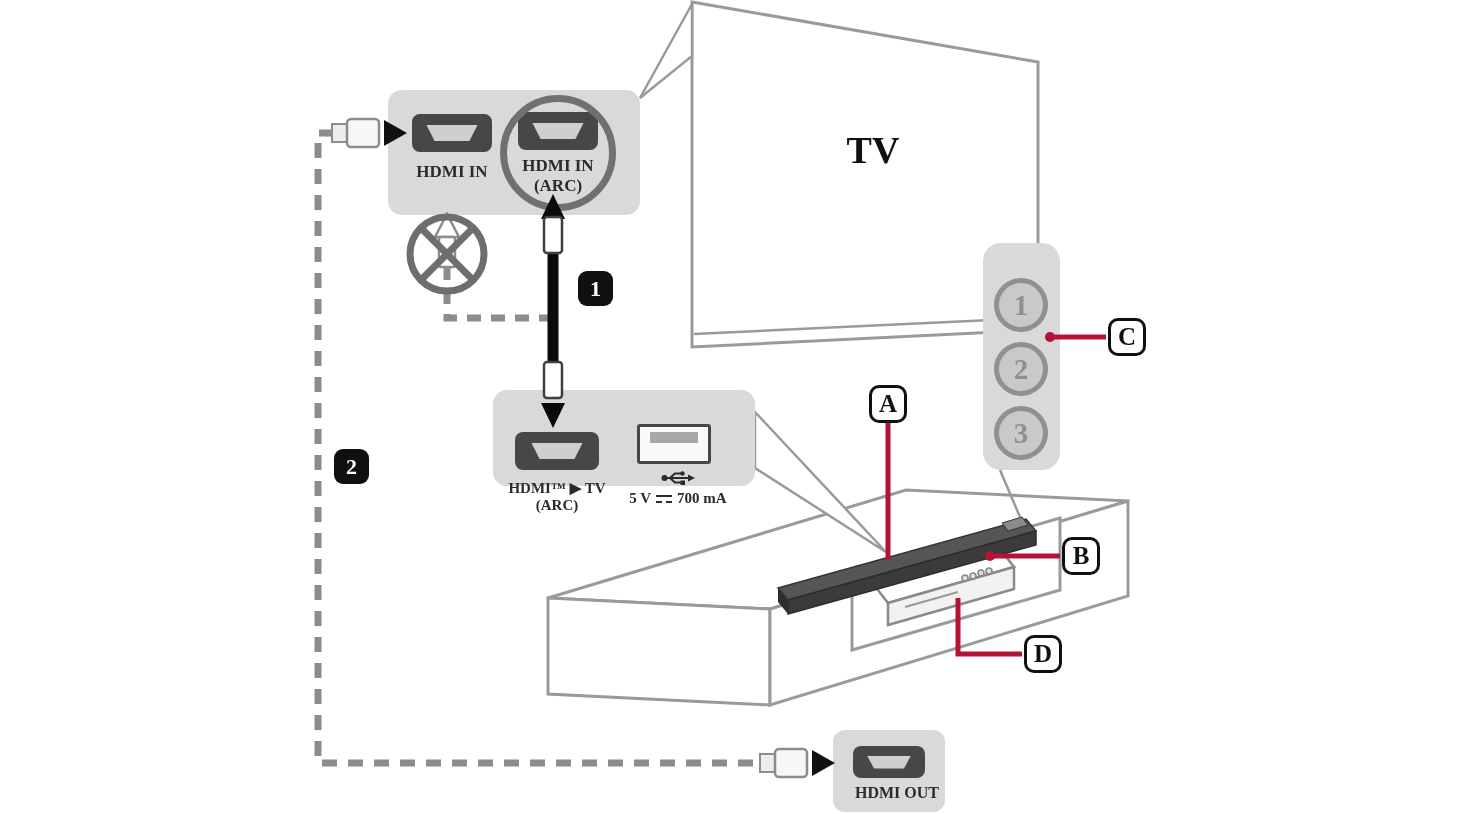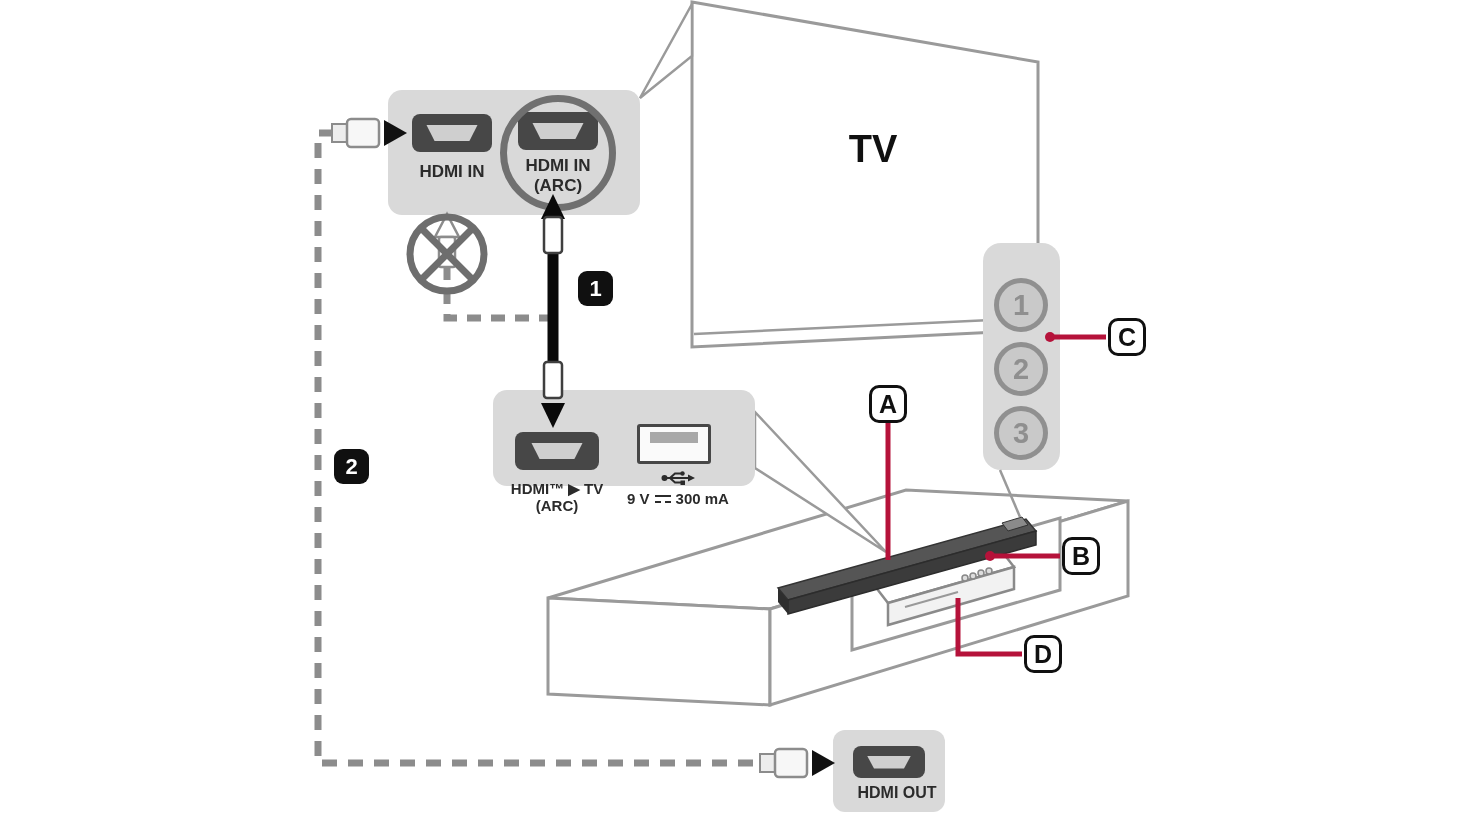--- a/index.html
+++ b/index.html
@@ -1,18 +1,18 @@
 <!DOCTYPE html>
 <html><head>
 <meta charset="utf-8">
 <style>
   html,body { margin:0; padding:0; background:#fff; }
   .canvas {
     position:relative; width:1465px; height:814px; overflow:hidden;
-    background:#fff; font-family:Liberation Sans, sans-serif;
+    background:#fff; font-family:Liberation Serif, serif;
   }
   svg.layer { position:absolute; left:0; top:0; }
   #svg-back  { z-index:1; }
   #svg-front { z-index:3; pointer-events:none; }
 
   .panel { position:absolute; background:#d9d9d9; border-radius:14px; z-index:2; }
 
   .hdmi-port {
     position:absolute; width:80px; height:38px; background:#474747; border-radius:8px;
     display:flex; align-items:center; justify-content:center;
@@ -114,23 +114,23 @@
       <svg width="34" height="16" viewBox="0 0 34 16">
         <circle cx="3.5" cy="8" r="3" fill="#2b2b2b"></circle>
         <line x1="3.5" y1="8" x2="28" y2="8" stroke="#2b2b2b" stroke-width="2"></line>
         <polygon points="27,4.5 34,8 27,11.5" fill="#2b2b2b"></polygon>
         <path d="M9,8 L14,3.5 L20,3.5" fill="none" stroke="#2b2b2b" stroke-width="2"></path>
         <circle cx="21.5" cy="3.5" r="2.2" fill="#2b2b2b"></circle>
         <path d="M9,8 L14,12.5 L20,12.5" fill="none" stroke="#2b2b2b" stroke-width="2"></path>
         <rect x="19.5" y="10.5" width="4.5" height="4.5" fill="#2b2b2b"></rect>
       </svg>
       <div class="usb-text">
-        <span>9 V</span>
+        <span>5 V</span>
         <span class="dc-symbol"></span>
-        <span>300 mA</span>
+        <span>700 mA</span>
       </div>
     </div>
   </div>
 
   <div class="panel" style="left:983px; top:243px; width:77px; height:227px; border-radius:18px;">
     <div class="sb-button" style="top:35px;">
       <span>1</span>
     </div>
     <div class="sb-button" style="top:99px;">
       <span>2</span>

